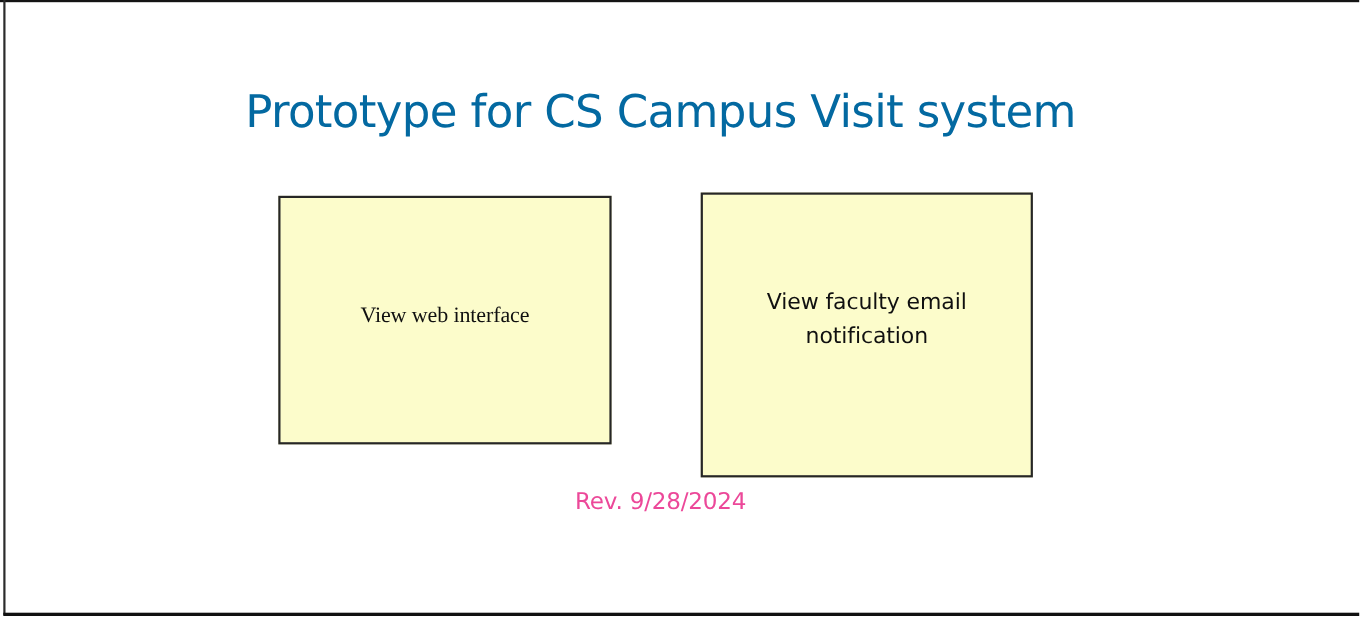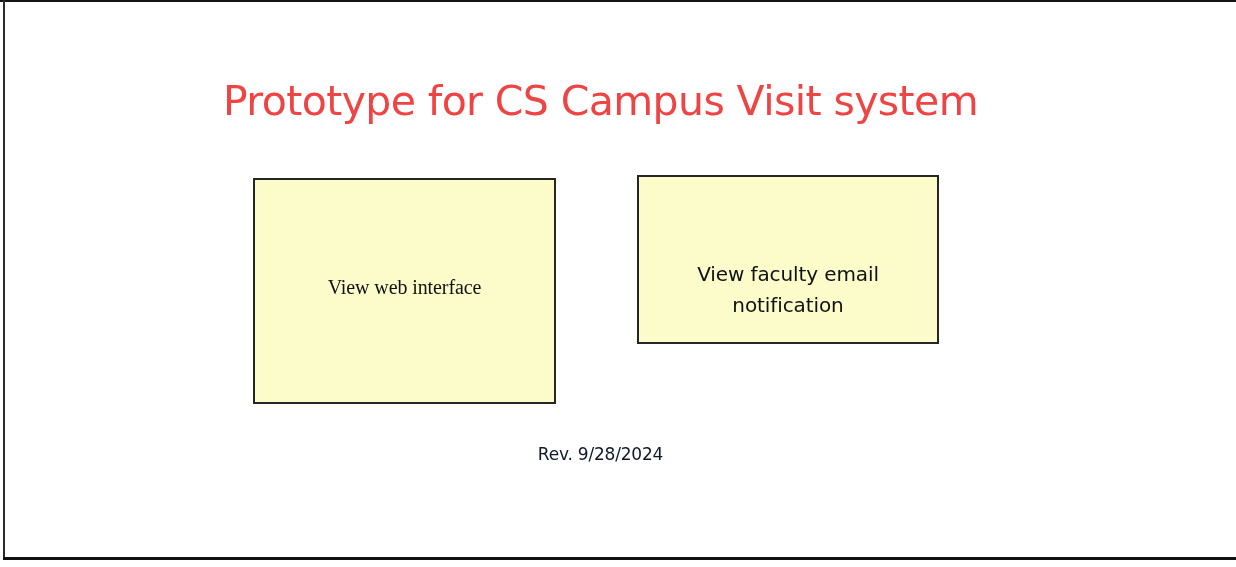--- a/index.html
+++ b/index.html
@@ -52,21 +52,21 @@
   .slide-title {
     position: absolute;
     left: 0;
     top: 78px;
     width: 1201px;
     text-align: center;
     font-family: "DejaVu Sans", sans-serif;
     font-size: 41px;
     font-weight: 400;
     letter-spacing: -0.6px;
-    color: #ef4444;
+    color: #0369a1;
     line-height: 1.15;
     white-space: nowrap;
   }
 
   
   .note-box {
     position: absolute;
     background: #fcfccb;
     border: 2px solid #262626;
     box-sizing: border-box;
@@ -92,35 +92,35 @@
     top: 178px;
     width: 303px;
     height: 226px;
   }
   #box-web .note-label { margin-top: 92px; font-family: Liberation Serif, serif; }
 
   #box-email {
     left: 637px;
     top: 175px;
     width: 302px;
-    height: 169px;
+    height: 259px;
   }
   #box-email .note-label { margin-top: 82px; }
 
   
   .revision {
     position: absolute;
     left: 0;
     top: 444px;
     width: 1201px;
     text-align: center;
     font-family: "DejaVu Sans", sans-serif;
-    font-size: 17px;
+    font-size: 21px;
     font-weight: 400;
-    color: #0f172a;
+    color: #ec4899;
     letter-spacing: -0.2px;
     white-space: nowrap;
   }
 </style>
 </head>
 <body>
 
 <div id="slide">
 
   <div class="frame-line frame-top"></div>

